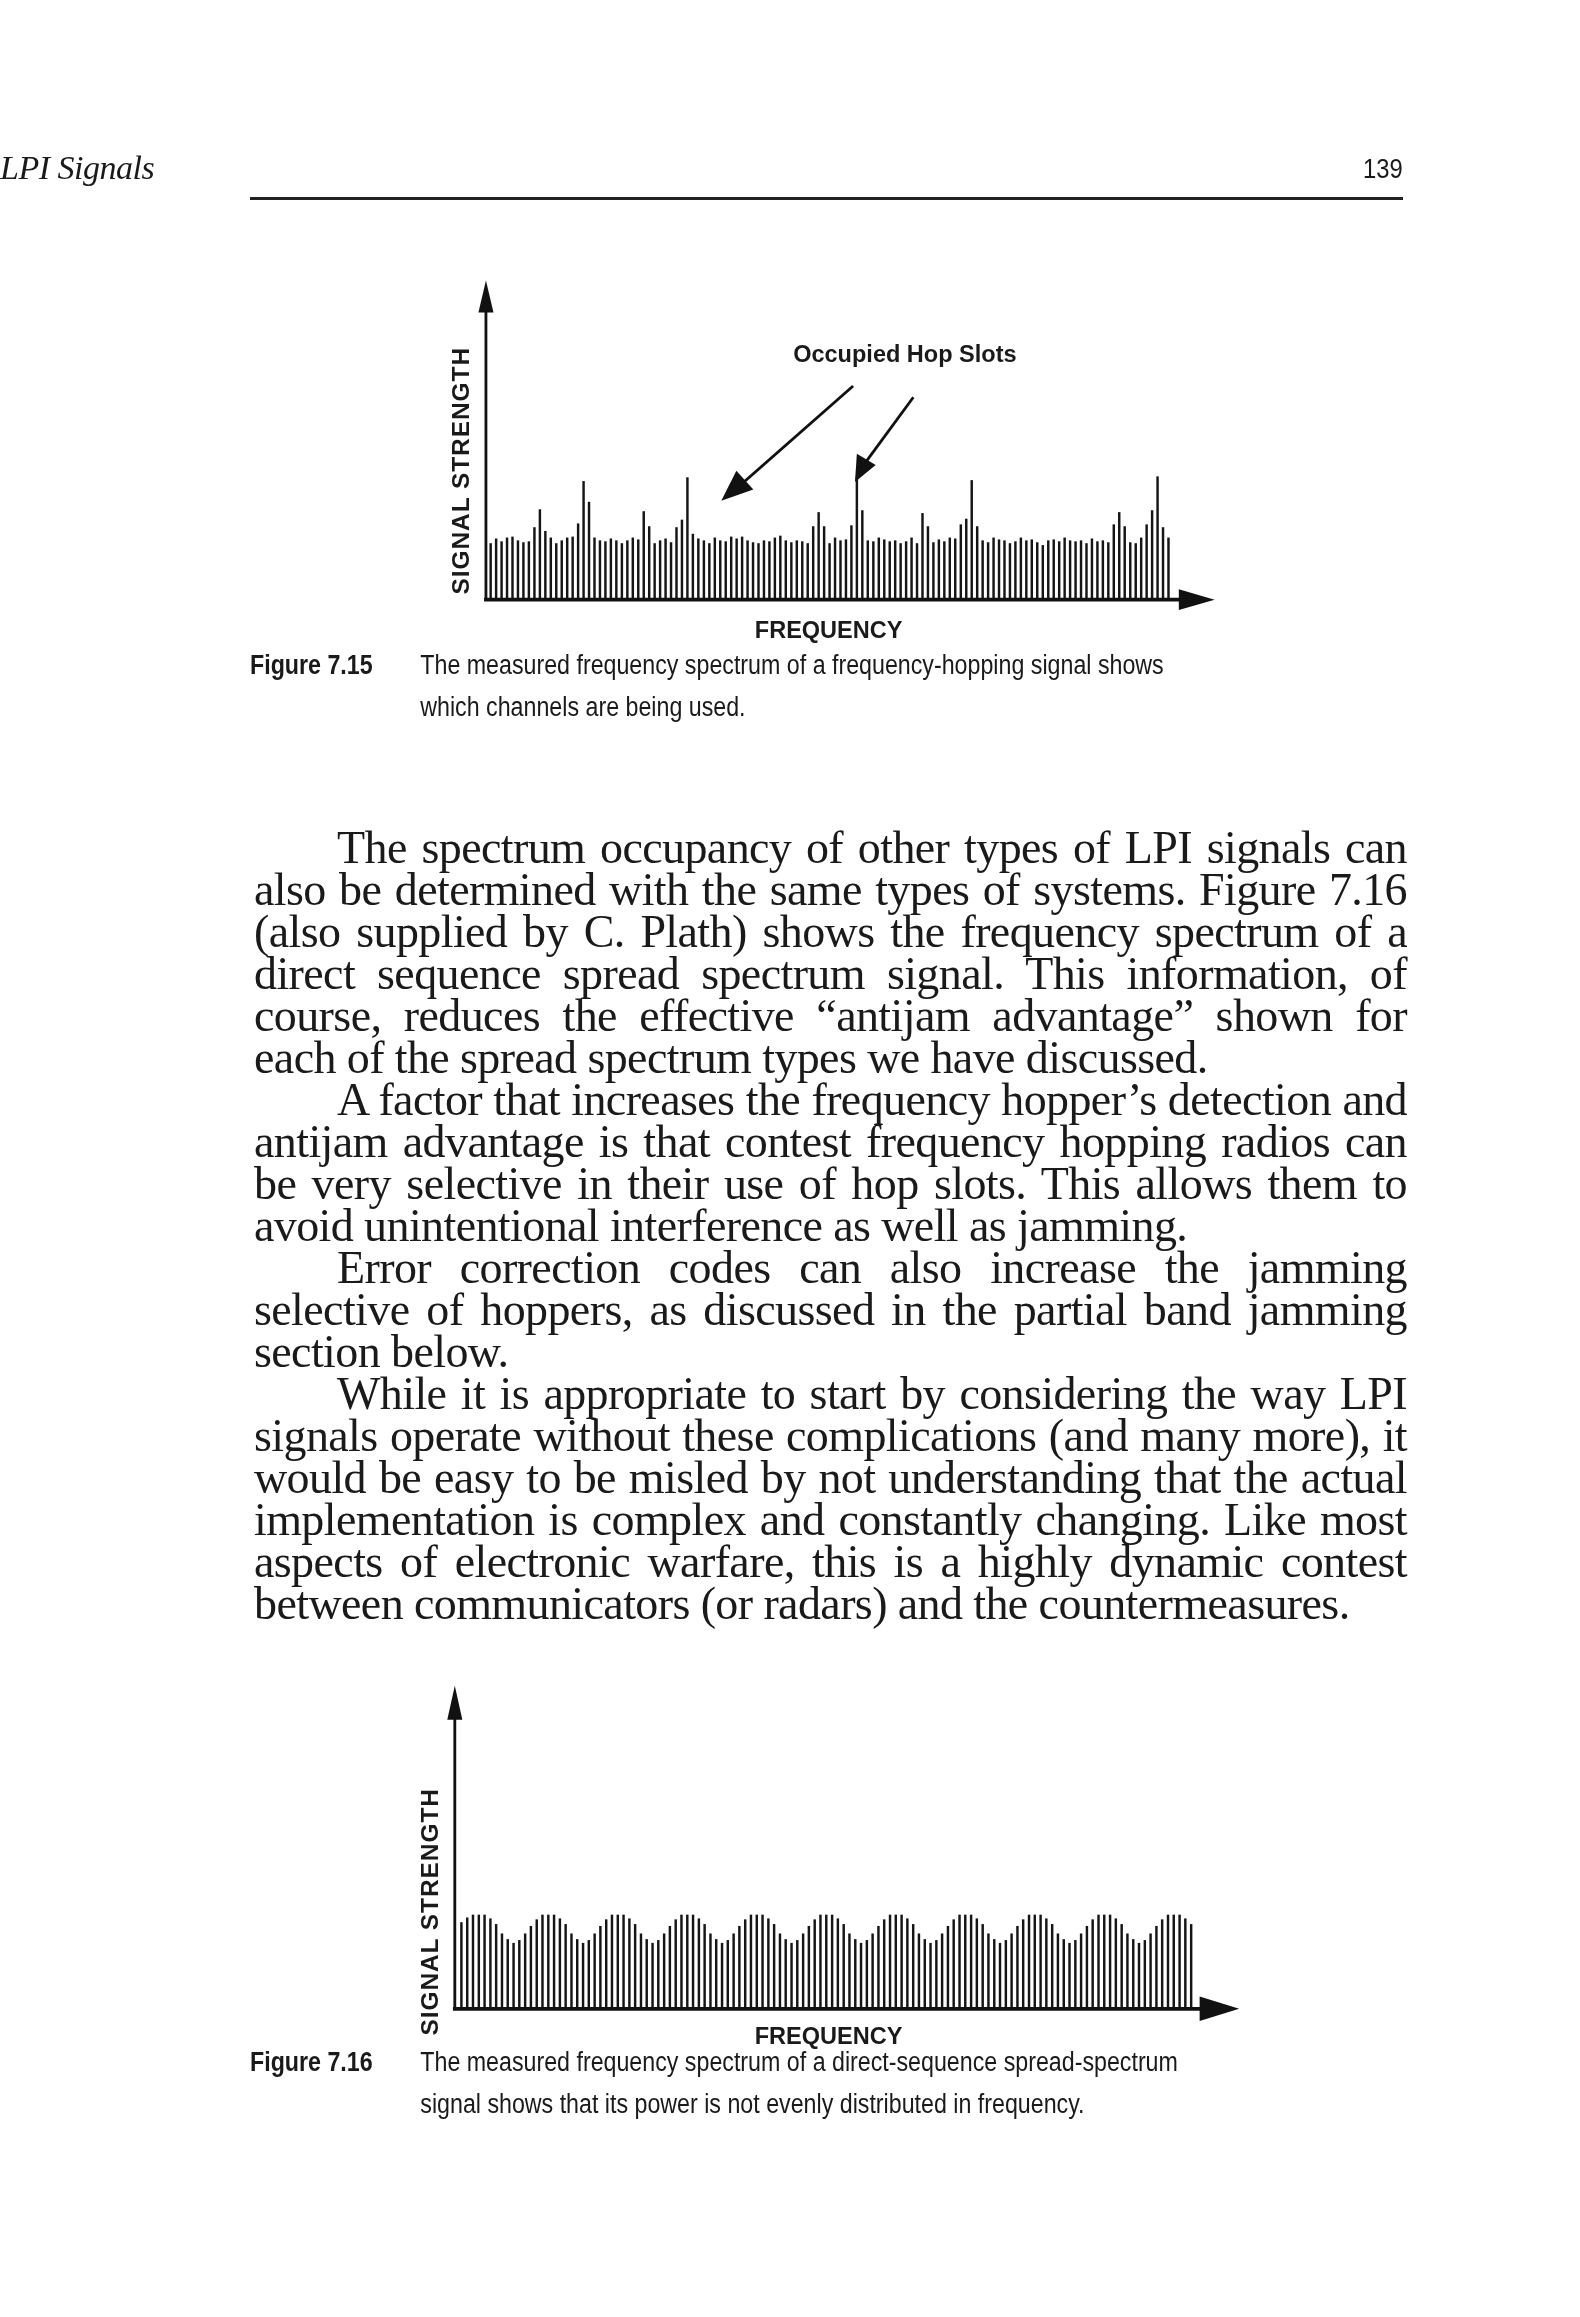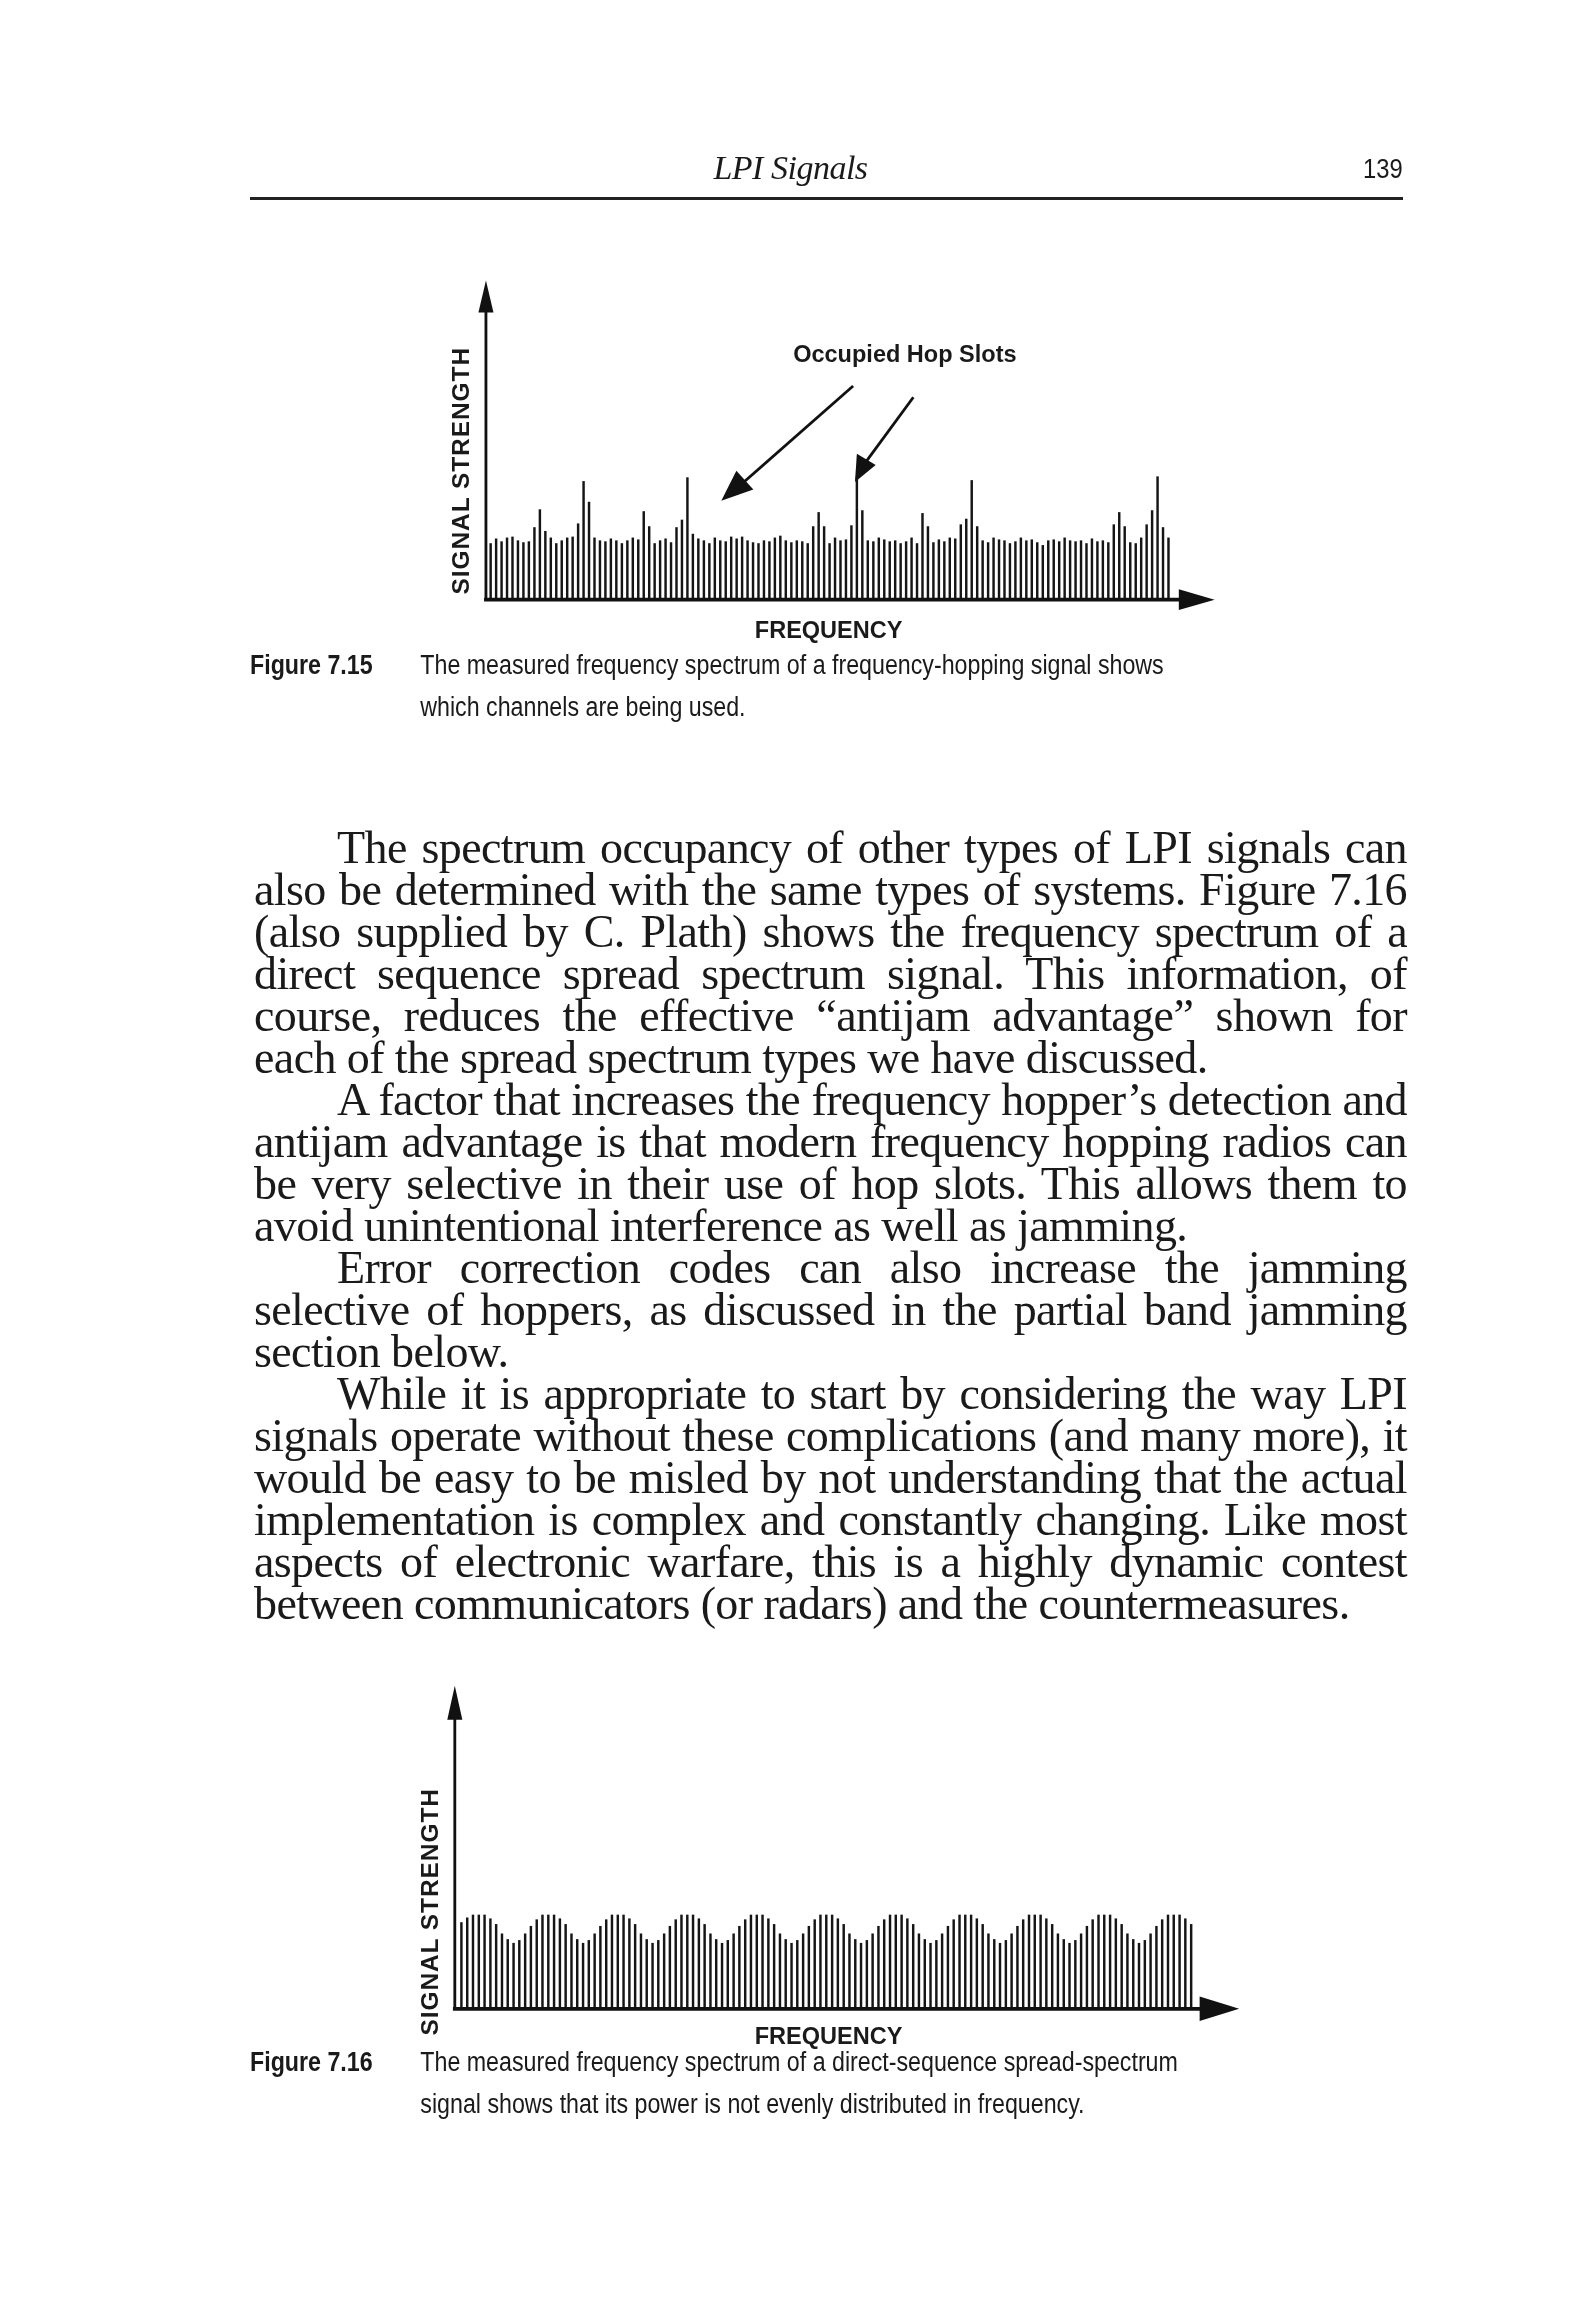--- a/index.html
+++ b/index.html
@@ -1,19 +1,19 @@
 <!DOCTYPE html>
 <html style="font-size:15px"><head>
 <meta charset="utf-8">
 <style>
   html, body { margin: 0; padding: 0; background: #ffffff; }
   body { width: 1581px; height: 2317px; position: relative; overflow: hidden; color: #1a1a1a; }
   .abs { position: absolute; }
   .running-head { left: 0; width: 1581px; top: 149px; height: 38px; }
-  .running-title { position: absolute; left: 0; width: 1581px; top: 0; text-align: center;
+  .running-title { position: absolute; left: 0; width: 1581px; top: 0; text-align: left;
     font-family: "Liberation Serif", serif; font-style: italic; font-size: 34px; letter-spacing: -0.5px; }
   .page-number { position: absolute; right: 178px; top: 3.8px; font-family: "Liberation Sans", sans-serif;
     font-size: 28px; transform: scaleX(0.85); transform-origin: right; }
   .head-rule { left: 250px; top: 197px; width: 1153px; height: 2.8px; background: #222; }
   svg text { font-family: "Liberation Sans", sans-serif; font-weight: bold; fill: #1a1a1a; }
   .caption { left: 250px; width: 1158px; font-family: "Liberation Sans", sans-serif; font-size: 27px;
     line-height: 42px; transform: scaleX(0.86); transform-origin: left; white-space: nowrap; }
   .caption .fig-label { font-weight: bold; display: inline-block; width: 198px; }
   .caption .cap-line2 { padding-left: 198px; }
   .body-text { left: 254px; width: 1153px; top: 827px; font-family: "Liberation Serif", serif;
@@ -170,21 +170,21 @@
   <polygon points="908,512 910,482 930,494" fill="#111"></polygon>
 </svg>
 
 <div class="abs caption" style="top:644px">
   <div><span class="fig-label">Figure 7.15</span><span>The measured frequency spectrum of a frequency-hopping signal shows</span></div>
   <div class="cap-line2">which channels are being used.</div>
 </div>
 
 <div class="abs body-text">
   <p>The spectrum occupancy of other types of LPI signals can also be determined with the same types of systems. Figure 7.16 (also supplied by C. Plath) shows the frequency spectrum of a direct sequence spread spectrum signal. This information, of course, reduces the effective “antijam advantage” shown for each of the spread spectrum types we have discussed.</p>
-  <p>A factor that increases the frequency hopper’s detection and antijam advantage is that modern frequency hopping radios can be very selective in their use of hop slots. This allows them to avoid unintentional interference as well as jamming.</p>
+  <p>A factor that increases the frequency hopper’s detection and antijam advantage is that contest frequency hopping radios can be very selective in their use of hop slots. This allows them to avoid unintentional interference as well as jamming.</p>
   <p>Error correction codes can also increase the jamming selective of hoppers, as discussed in the partial band jamming section below.</p>
   <p>While it is appropriate to start by considering the way LPI signals operate without these complications (and many more), it would be easy to be misled by not understanding that the actual implementation is complex and constantly changing. Like most aspects of electronic warfare, this is a highly dynamic contest between communicators (or radars) and the countermeasures.</p>
 </div>
 
 <svg class="abs" style="left:0;top:1601px" width="1581" height="471" viewBox="0 0 1679 500">
   <g id="fig2-bars">
       <rect x="488.7" y="341" width="2.6" height="92" fill="#151515"></rect>
       <rect x="494.9" y="336" width="2.6" height="97" fill="#151515"></rect>
       <rect x="501.0" y="333" width="2.6" height="100" fill="#151515"></rect>
       <rect x="507.2" y="333" width="2.6" height="100" fill="#151515"></rect>

